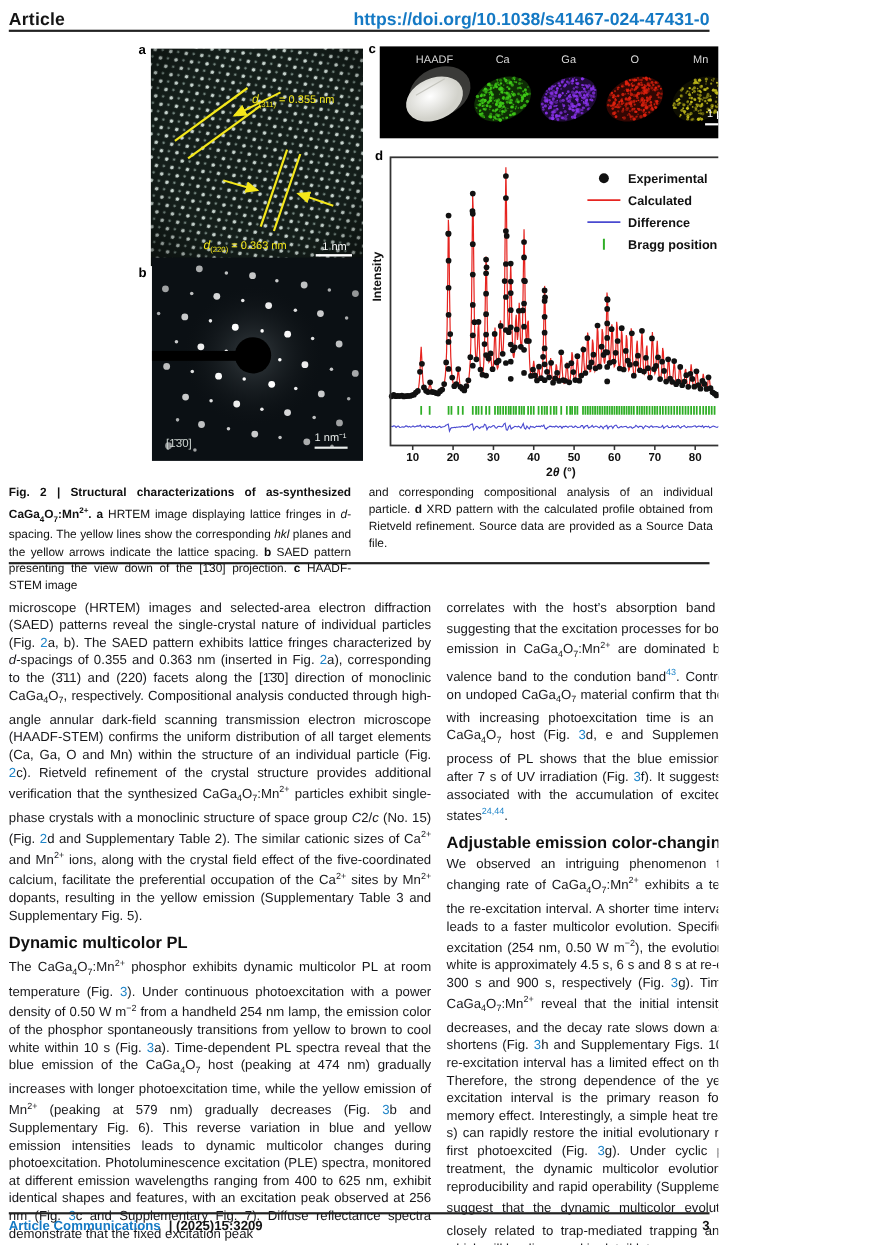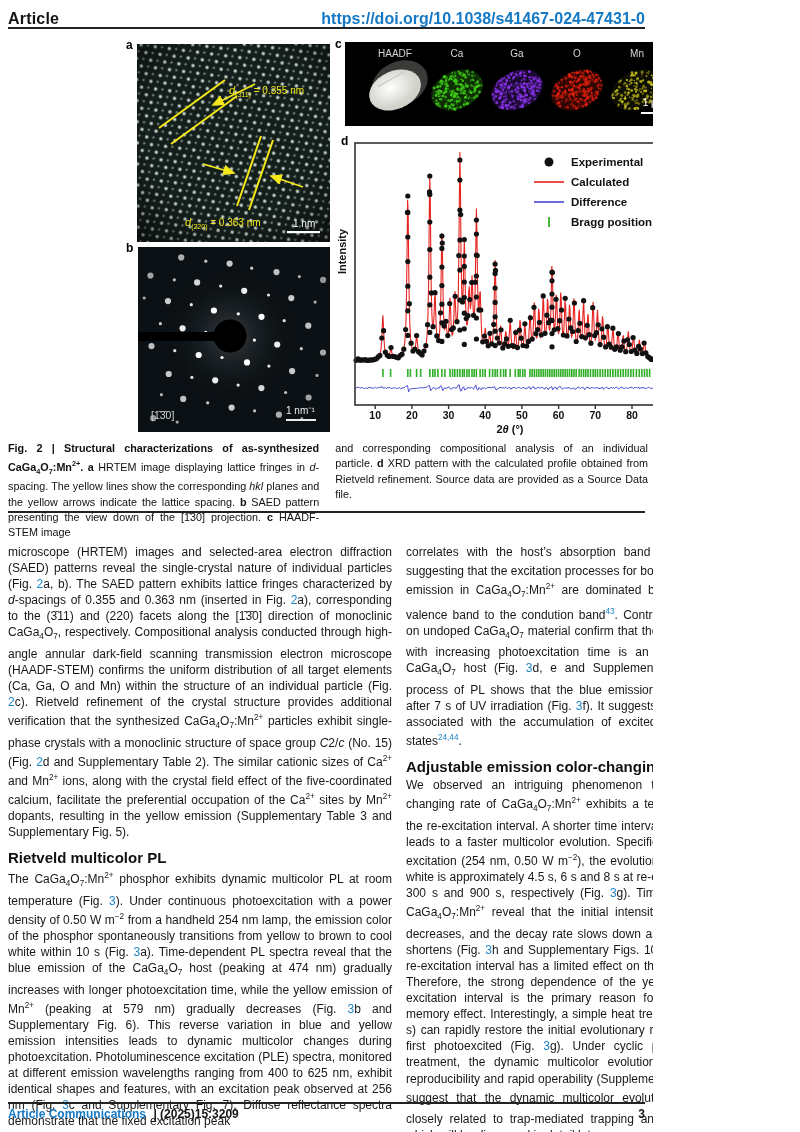--- a/index.html
+++ b/index.html
@@ -72,21 +72,21 @@
           <line x1="66" y1="120" x2="97" y2="129" marker-end="url(#arY)"></line>
           <line x1="166" y1="143" x2="134" y2="132" marker-end="url(#arY)"></line>
         </g>
         <text x="92" y="50" fill="#f4e71a" font-size="11" font-style="italic">d<tspan font-size="7" dy="3" font-style="normal">(311)</tspan><tspan dy="-3" font-size="10" font-style="normal"> = 0.355 nm</tspan></text>
         <text x="48" y="182" fill="#f4e71a" font-size="11" font-style="italic">d<tspan font-size="7" dy="3" font-style="normal">(220)</tspan><tspan dy="-3" font-size="10" font-style="normal"> = 0.363 nm</tspan></text>
         <text x="156" y="183" fill="#ffffff" font-size="10">1 nm</text>
         <rect x="150" y="187" width="33" height="2.2" fill="#ffffff"></rect>
       </svg></div>
 
   <div class="plabel" style="left:126px;top:241px;">b</div>
-  <div class="panelbox" style="left:138px;top:247px;" id="saed"><svg width="192" height="185">
+  <div class="panelbox" style="left:138px;top:234px;" id="saed"><svg width="192" height="185">
         <defs>
           <radialGradient id="sg">
             <stop offset="0%" stop-color="rgba(210,225,230,0.22)"></stop>
             <stop offset="100%" stop-color="rgba(0,0,0,0)"></stop>
           </radialGradient>
         </defs>
         <rect width="192" height="185" fill="#0b1014"></rect>
         <circle cx="92" cy="89" r="68" fill="url(#sg)"></circle>
         <g>
           <circle cx="6.2" cy="51.0" r="1.6" fill="#ffffff" opacity="0.65"></circle>
@@ -1412,21 +1412,21 @@
 
   <div class="caption-wrap">
     <div class="caption c0"><b>Fig. 2 | Structural characterizations of as-synthesized CaGa<sub>4</sub>O<sub>7</sub>:Mn<sup>2+</sup>.</b> <b>a</b> HRTEM image displaying lattice fringes in <i>d</i>-spacing. The yellow lines show the corresponding <i>hkl</i> planes and the yellow arrows indicate the lattice spacing. <b>b</b> SAED pattern presenting the view down of the [1̄30] projection. <b>c</b> HAADF-STEM image</div>
     <div class="caption c1">and corresponding compositional analysis of an individual particle. <b>d</b> XRD pattern with the calculated profile obtained from Rietveld refinement. Source data are provided as a Source Data file.</div>
   </div>
   <div class="rule" style="top:511px;height:1.5px;"></div>
 
   <div class="body-wrap">
     <div class="col col0" id="bcol0">
         <p>microscope (HRTEM) images and selected-area electron diffraction (SAED) patterns reveal the single-crystal nature of individual particles (Fig. <span class="ref">2</span>a, b). The SAED pattern exhibits lattice fringes characterized by <i>d</i>-spacings of 0.355 and 0.363 nm (inserted in Fig. <span class="ref">2</span>a), corresponding to the (3̄11) and (220) facets along the [1̄3̄0] direction of monoclinic CaGa<sub>4</sub>O<sub>7</sub>, respectively. Compositional analysis conducted through high-angle annular dark-field scanning transmission electron microscope (HAADF-STEM) confirms the uniform distribution of all target elements (Ca, Ga, O and Mn) within the structure of an individual particle (Fig. <span class="ref">2</span>c). Rietveld refinement of the crystal structure provides additional verification that the synthesized CaGa<sub>4</sub>O<sub>7</sub>:Mn<sup>2+</sup> particles exhibit single-phase crystals with a monoclinic structure of space group <i>C</i>2/<i>c</i> (No. 15) (Fig. <span class="ref">2</span>d and Supplementary Table 2). The similar cationic sizes of Ca<sup>2+</sup> and Mn<sup>2+</sup> ions, along with the crystal field effect of the five-coordinated calcium, facilitate the preferential occupation of the Ca<sup>2+</sup> sites by Mn<sup>2+</sup> dopants, resulting in the yellow emission (Supplementary Table 3 and Supplementary Fig. 5).</p>
-        <h3>Rietveld multicolor PL</h3>
+        <h3>Dynamic multicolor PL</h3>
         <p>The CaGa<sub>4</sub>O<sub>7</sub>:Mn<sup>2+</sup> phosphor exhibits dynamic multicolor PL at room temperature (Fig. <span class="ref">3</span>). Under continuous photoexcitation with a power density of 0.50 W m<sup>−2</sup> from a handheld 254 nm lamp, the emission color of the phosphor spontaneously transitions from yellow to brown to cool white within 10 s (Fig. <span class="ref">3</span>a). Time-dependent PL spectra reveal that the blue emission of the CaGa<sub>4</sub>O<sub>7</sub> host (peaking at 474 nm) gradually increases with longer photoexcitation time, while the yellow emission of Mn<sup>2+</sup> (peaking at 579 nm) gradually decreases (Fig. <span class="ref">3</span>b and Supplementary Fig. 6). This reverse variation in blue and yellow emission intensities leads to dynamic multicolor changes during photoexcitation. Photoluminescence excitation (PLE) spectra, monitored at different emission wavelengths ranging from 400 to 625 nm, exhibit identical shapes and features, with an excitation peak observed at 256 nm (Fig. <span class="ref">3</span>c and Supplementary Fig. 7). Diffuse reflectance spectra demonstrate that the fixed excitation peak</p>
       </div>
     <div class="col col1" id="bcol1">
         <p>correlates with the host’s absorption band (Supplementary Fig. 8), suggesting that the excitation processes for both host emission and Mn<sup>2+</sup> emission in CaGa<sub>4</sub>O<sub>7</sub>:Mn<sup>2+</sup> are dominated by the transition from the valence band to the condution band<sup><span class="ref">43</span></sup>. Control experiments conducted on undoped CaGa<sub>4</sub>O<sub>7</sub> material confirm that the enhanced blue emission with increasing photoexcitation time is an intrinsic property of the CaGa<sub>4</sub>O<sub>7</sub> host (Fig. <span class="ref">3</span>d, e and Supplementary Fig. 9). The kinetic process of PL shows that the blue emission reaches near saturation after 7 s of UV irradiation (Fig. <span class="ref">3</span>f). It suggests that the blue emission is associated with the accumulation of excited electrons in the defect states<sup><span class="ref">24,44</span></sup>.</p>
         <h3>Adjustable emission color-changing rates</h3>
         <p>We observed an intriguing phenomenon that the emission color-changing rate of CaGa<sub>4</sub>O<sub>7</sub>:Mn<sup>2+</sup> exhibits a temporal memory effect on the re-excitation interval. A shorter time interval between two excitations leads to a faster multicolor evolution. Specifically, upon a fixed optical excitation (254 nm, 0.50 W m<sup>−2</sup>), the evolution time from yellow to cool white is approximately 4.5 s, 6 s and 8 s at re-excitation intervals of 60 s, 300 s and 900 s, respectively (Fig. <span class="ref">3</span>g). Time-resolved PL spectra of CaGa<sub>4</sub>O<sub>7</sub>:Mn<sup>2+</sup> reveal that the initial intensity of the yellow emission decreases, and the decay rate slows down as the re-excitation interval shortens (Fig. <span class="ref">3</span>h and Supplementary Figs. 10 and 11). In contrast, the re-excitation interval has a limited effect on the blue emission (Fig. <span class="ref">3</span>h). Therefore, the strong dependence of the yellow emission on the re-excitation interval is the primary reason for the observed temporal memory effect. Interestingly, a simple heat treatment (e.g., 473 K for 10 s) can rapidly restore the initial evolutionary rate when the phosphor is first photoexcited (Fig. <span class="ref">3</span>g). Under cyclic photoexcitation and heat treatment, the dynamic multicolor evolution demonstrates excellent reproducibility and rapid operability (Supplementary Fig. 12). The results suggest that the dynamic multicolor evolution of CaGa<sub>4</sub>O<sub>7</sub>:Mn<sup>2+</sup> is closely related to trap-mediated trapping and de-trapping processes, which will be discussed in detail later.</p>
       </div>
   </div>
 
   <div class="rule" style="top:1102px;height:1.5px;"></div>

